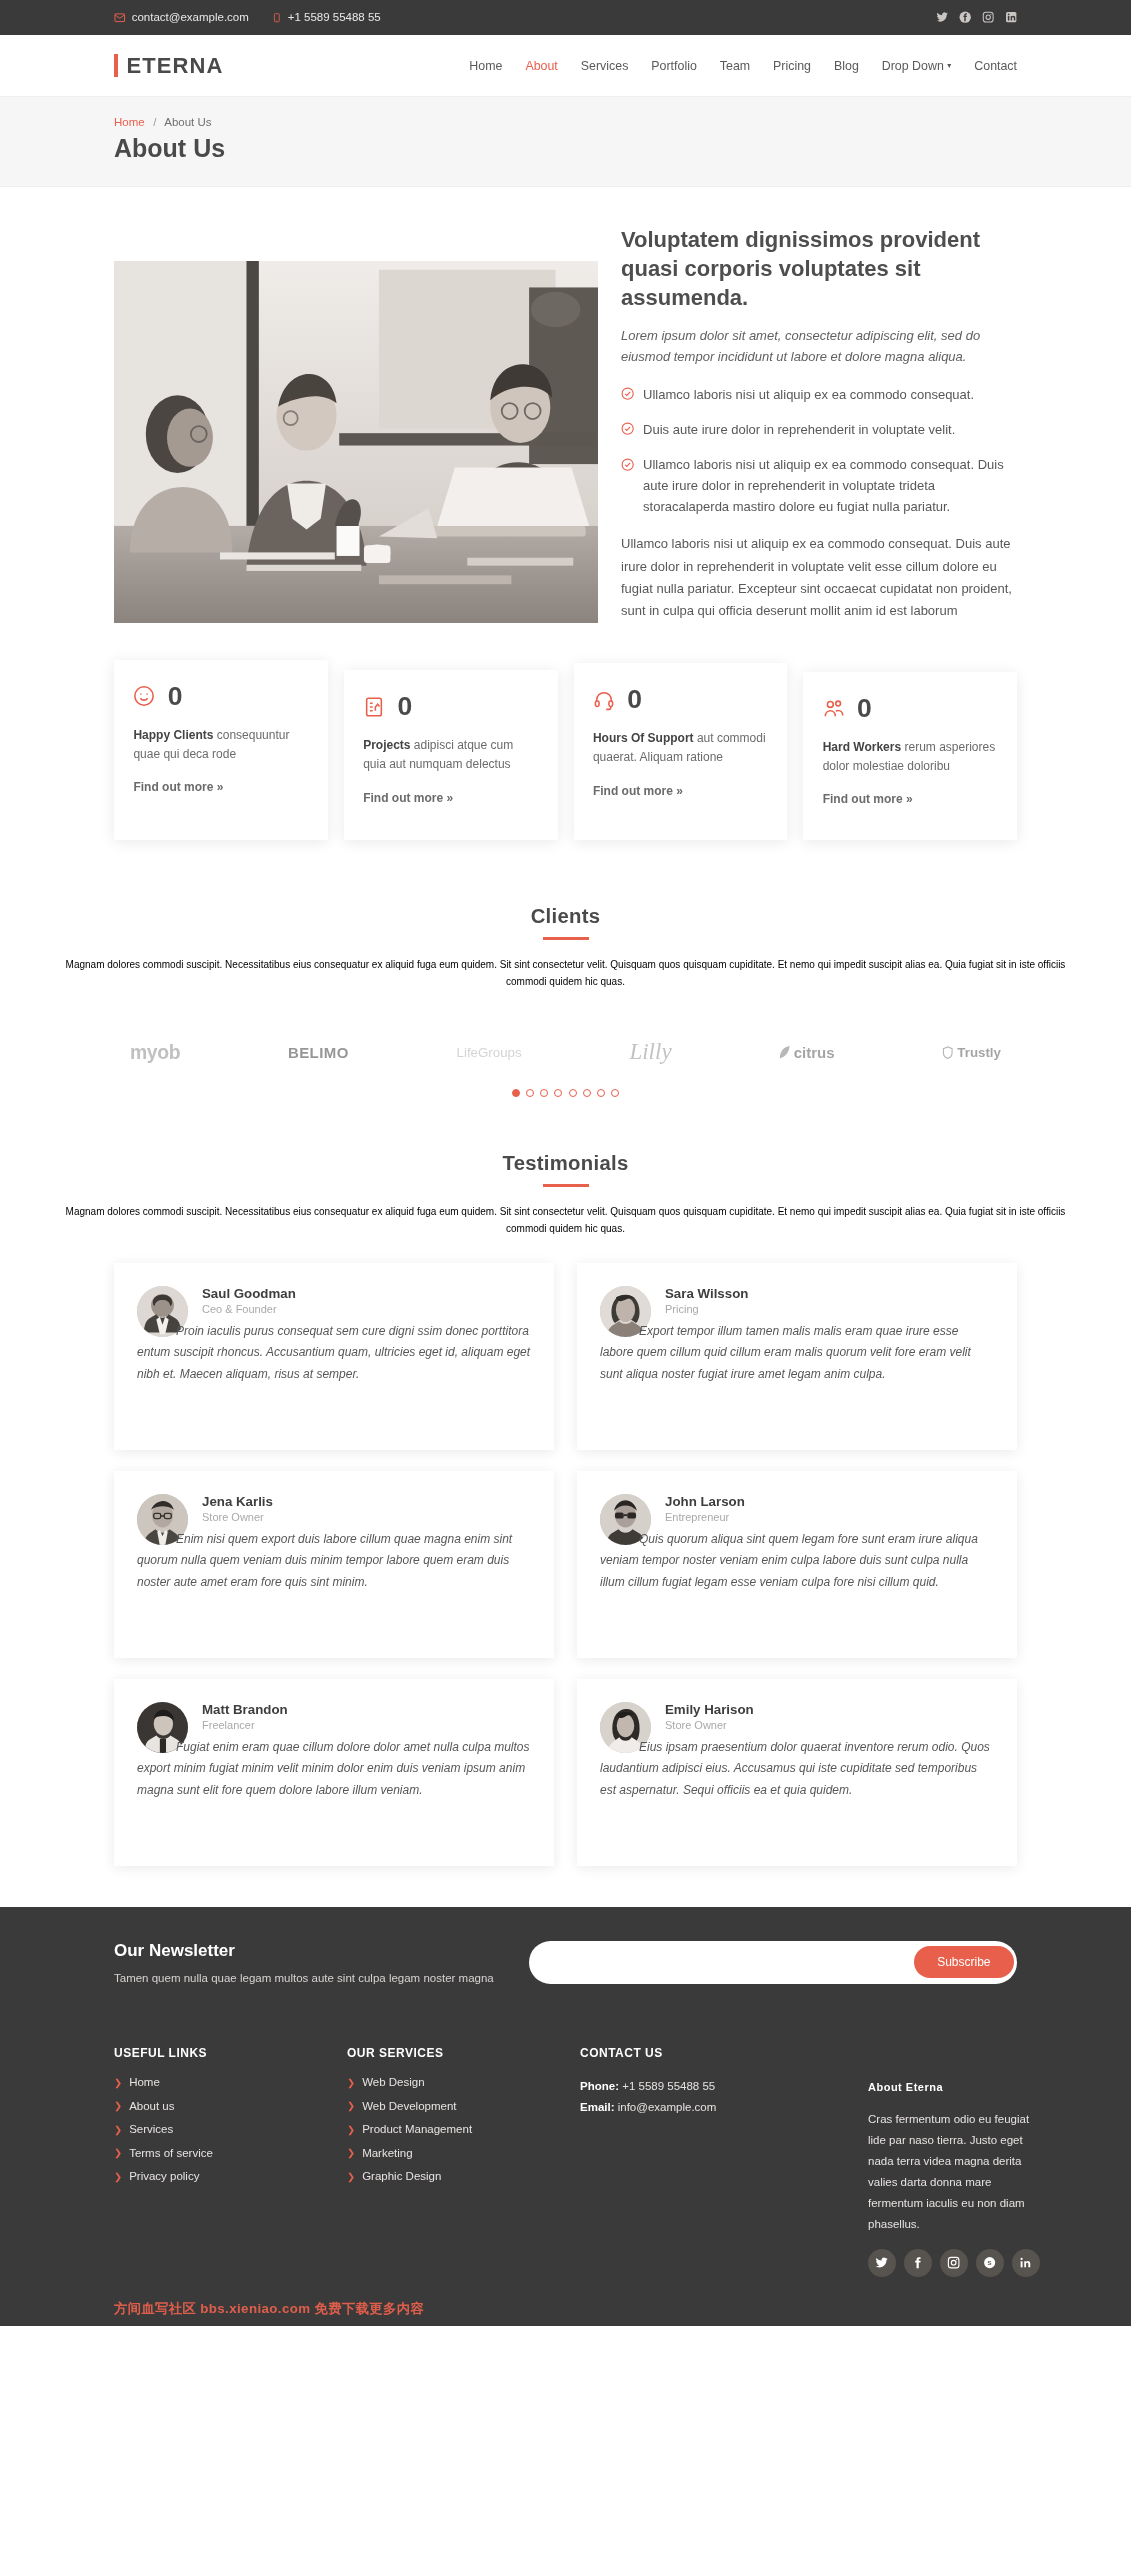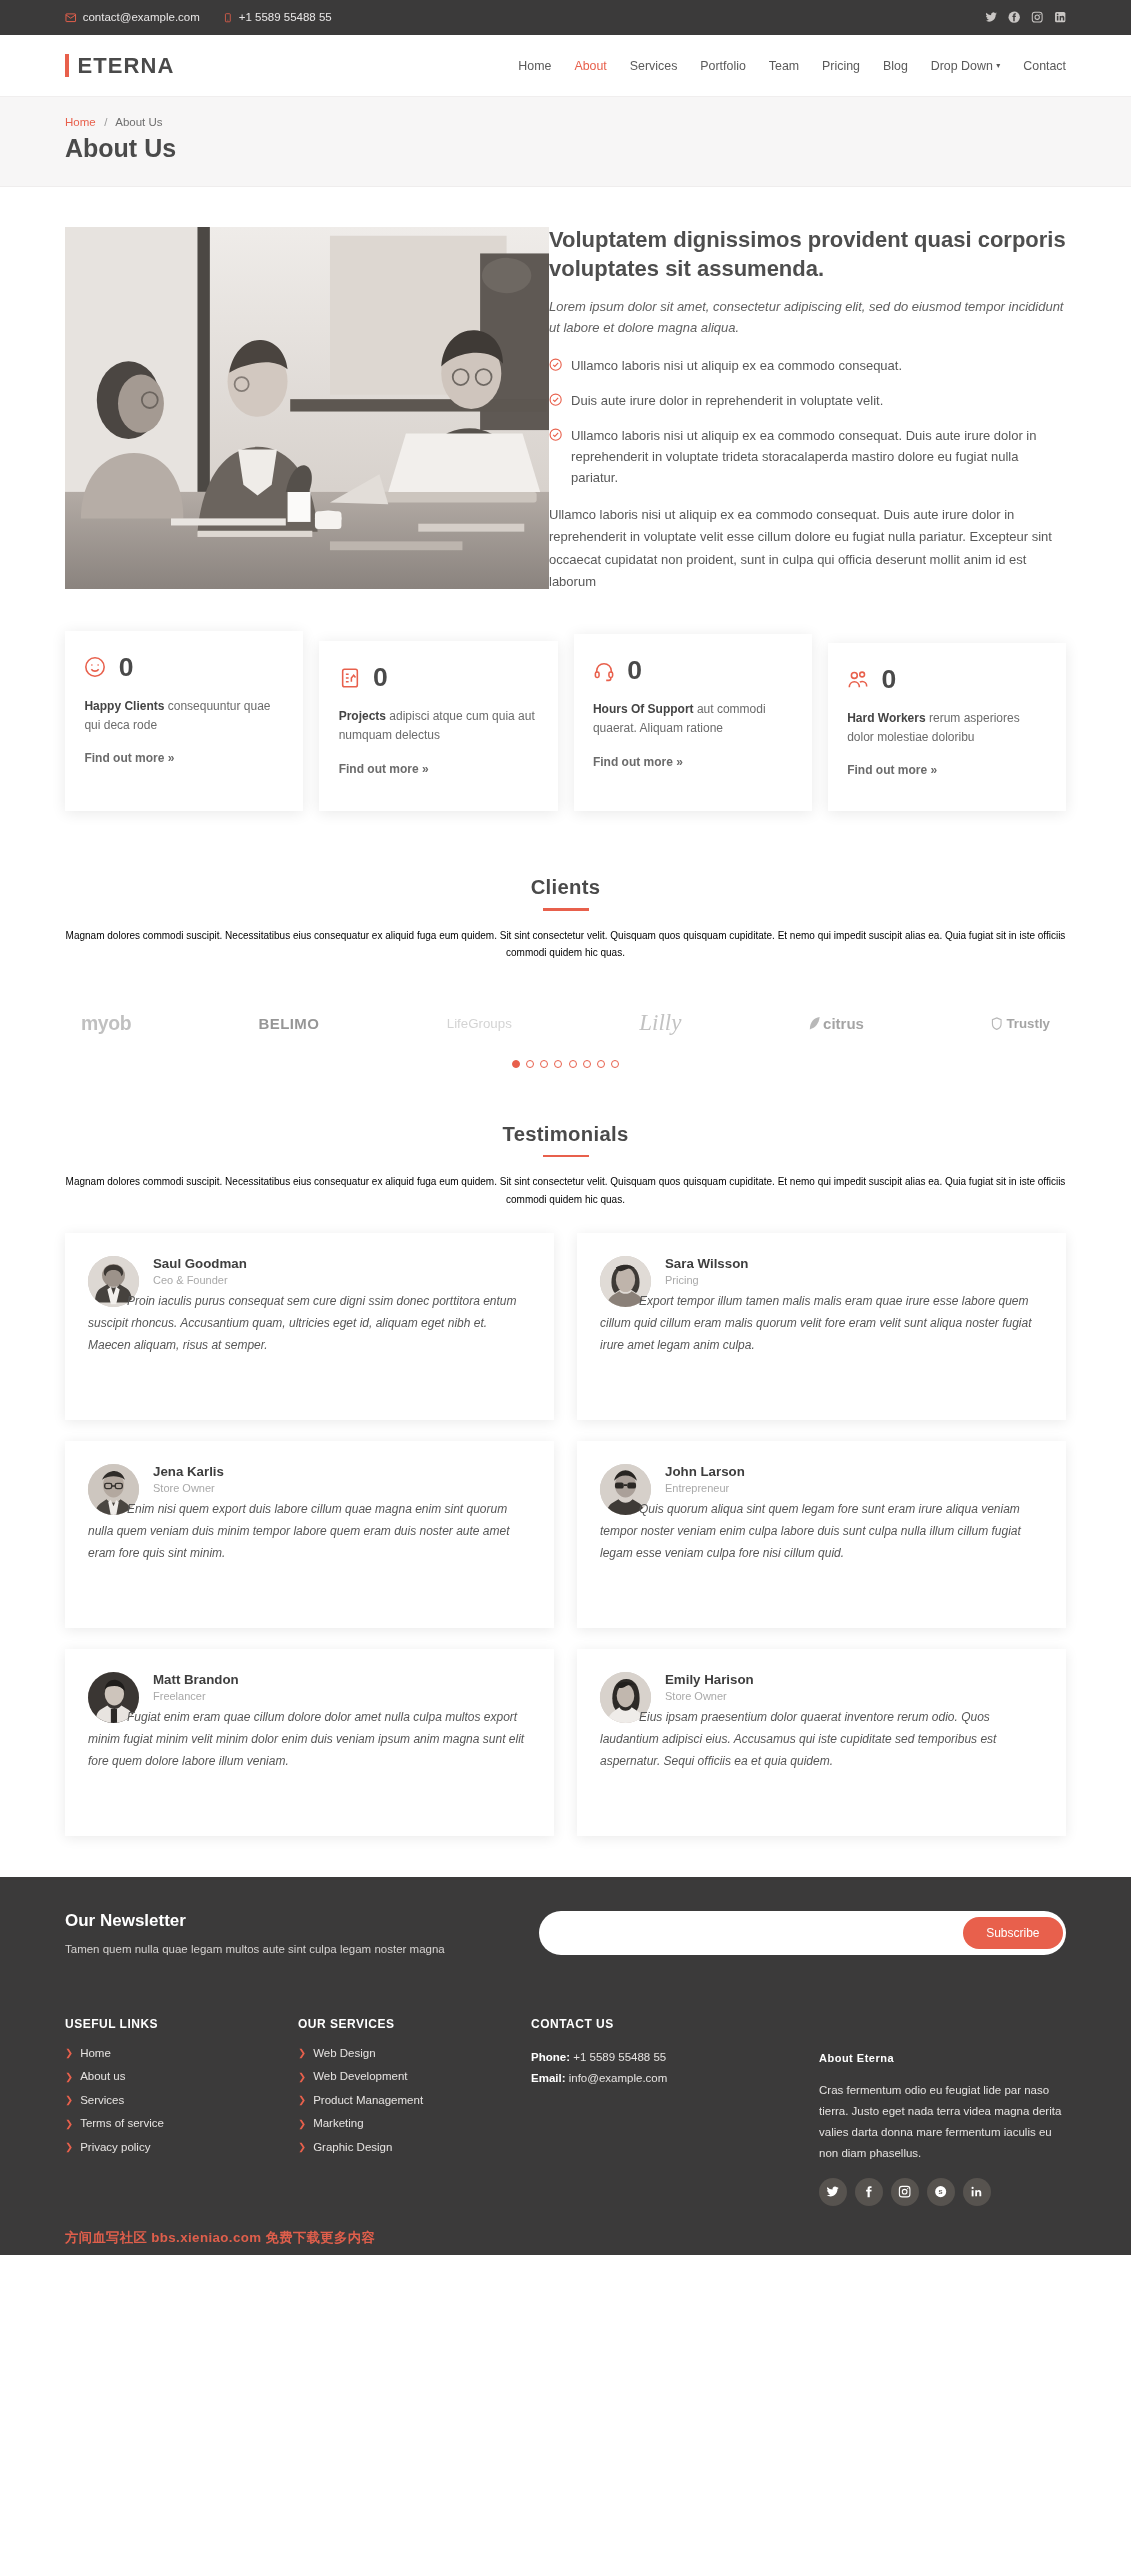--- a/index.html
+++ b/index.html
@@ -4,21 +4,21 @@
 <style>
   * { box-sizing: border-box; margin: 0; padding: 0; }
   html, body { width: 1131px; }
   body {
     font-family: "Liberation Sans", sans-serif;
     background: #ffffff;
     color: #444444;
     font-size: 12.4px;
     -webkit-font-smoothing: antialiased;
   }
-  .wrap { width: 1001px; margin: 0 auto; }
+  .wrap { width: 903px; margin: 0 auto; }
 
   
   .topbar {
     background: #3b3a3a;
     height: 35px;
     display: flex;
     align-items: center;
     color: #e8e6e6;
     font-size: 11.5px;
   }
@@ -58,21 +58,21 @@
     padding: 19.4px 0 23px 0;
     border-bottom: 0.9px solid #efeded;
   }
   .crumbs { font-size: 11.5px; color: #6f6f6f; margin-bottom: 5.3px; }
   .crumbs a { color: #e8604c; text-decoration: none; }
   .crumbs .sep { margin: 0 5.3px; color: #999; }
   .pagetitle h1 { font-size: 25px; color: #4a4a4a; font-weight: bold; }
 
   
   .about { padding: 35px 0 17.7px 0; }
-  .about-row { display: flex; align-items: center; }
+  .about-row { display: flex; gap: 23px; align-items: flex-end; }
   .about-img {
     width: 484px; height: 362px; flex: 0 0 484px;
     background: linear-gradient(135deg, #d9d4d0 0%, #b9b2ad 35%, #8d8782 65%, #66605c 100%);
     position: relative; overflow: hidden;
   }
   .about-img svg { display: block; width: 100%; height: 100%; }
   .about-col { flex: 1; padding-top: 3.5px; }
   .about-col h2 {
     font-size: 22px; line-height: 1.32; color: #4e4e4e; font-weight: bold;
     margin-bottom: 12.4px;

